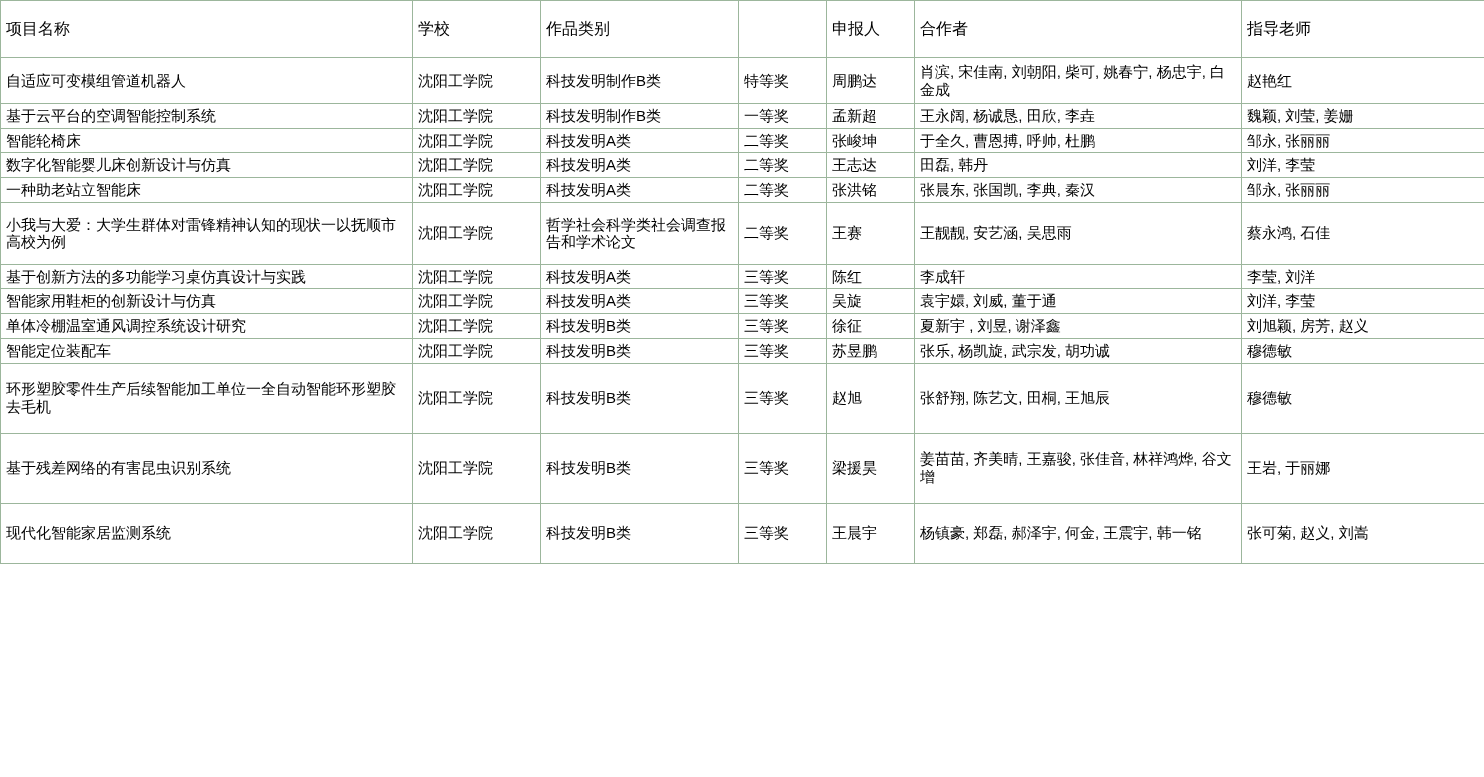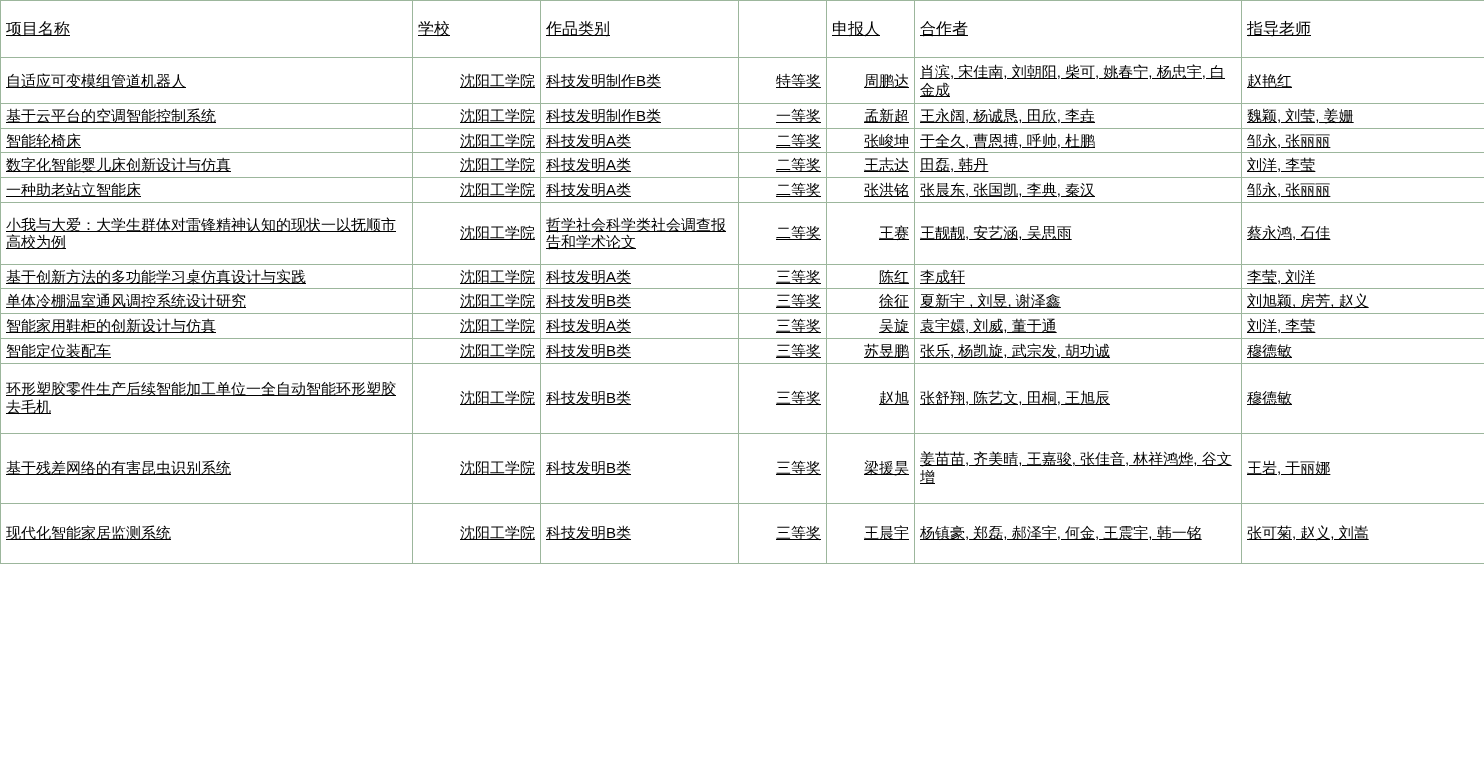--- a/index.html
+++ b/index.html
@@ -11,21 +11,20 @@
     width: 1484px;
     height: 777px;
     font-family: "Liberation Sans", "DejaVu Sans", sans-serif;
     color: #000000;
     overflow: hidden;
   }
   #sheet {
     width: 1484px;
     height: 670px;
     position: relative;
-    text-decoration: underline;
   }
   table.grid {
     border-collapse: collapse;
     table-layout: fixed;
     width: 1484px;
     font-size: 15px;
     line-height: 1.18;
   }
   table.grid td {
     border: 1px solid #9cb69c;
@@ -40,21 +39,21 @@
   col.c2 { width: 198px; }
   col.c3 { width: 88px; }
   col.c4 { width: 88px; }
   col.c5 { width: 327px; }
   col.c6 { width: 243px; }
 
   .hdr td {
     height: 50px;
     font-size: 16px;
   }
-  .center { text-align: right; }
+  .center { text-align: left; }
   .left { text-align: left; }
 </style>
 </head>
 <body>
 
 <div id="sheet">
   <table class="grid">
     <colgroup>
       <col class="c0">
         <col class="c1">
@@ -131,36 +130,36 @@
         <tr style="height: 24px;">
           <td class="left">基于创新方法的多功能学习桌仿真设计与实践</td>
           <td class="center">沈阳工学院</td>
           <td class="left">科技发明A类</td>
           <td class="center">三等奖</td>
           <td class="center">陈红</td>
           <td class="left">李成轩</td>
           <td class="left">李莹, 刘洋</td>
         </tr>
         <tr style="height: 24px;">
+          <td class="left">智能家用鞋柜的创新设计与仿真</td>
+          <td class="center">沈阳工学院</td>
+          <td class="left">科技发明A类</td>
+          <td class="center">三等奖</td>
+          <td class="center">吴旋</td>
+          <td class="left">袁宇嬛, 刘威, 董于通</td>
+          <td class="left">刘洋, 李莹</td>
+        </tr>
+        <tr style="height: 24px;">
           <td class="left">单体冷棚温室通风调控系统设计研究</td>
           <td class="center">沈阳工学院</td>
           <td class="left">科技发明B类</td>
           <td class="center">三等奖</td>
           <td class="center">徐征</td>
           <td class="left">夏新宇 , 刘昱, 谢泽鑫</td>
           <td class="left">刘旭颖, 房芳, 赵义</td>
-        </tr>
-        <tr style="height: 24px;">
-          <td class="left">智能家用鞋柜的创新设计与仿真</td>
-          <td class="center">沈阳工学院</td>
-          <td class="left">科技发明A类</td>
-          <td class="center">三等奖</td>
-          <td class="center">吴旋</td>
-          <td class="left">袁宇嬛, 刘威, 董于通</td>
-          <td class="left">刘洋, 李莹</td>
         </tr>
         <tr style="height: 24px;">
           <td class="left">智能定位装配车</td>
           <td class="center">沈阳工学院</td>
           <td class="left">科技发明B类</td>
           <td class="center">三等奖</td>
           <td class="center">苏昱鹏</td>
           <td class="left">张乐, 杨凯旋, 武宗发, 胡功诚</td>
           <td class="left">穆德敏</td>
         </tr>

